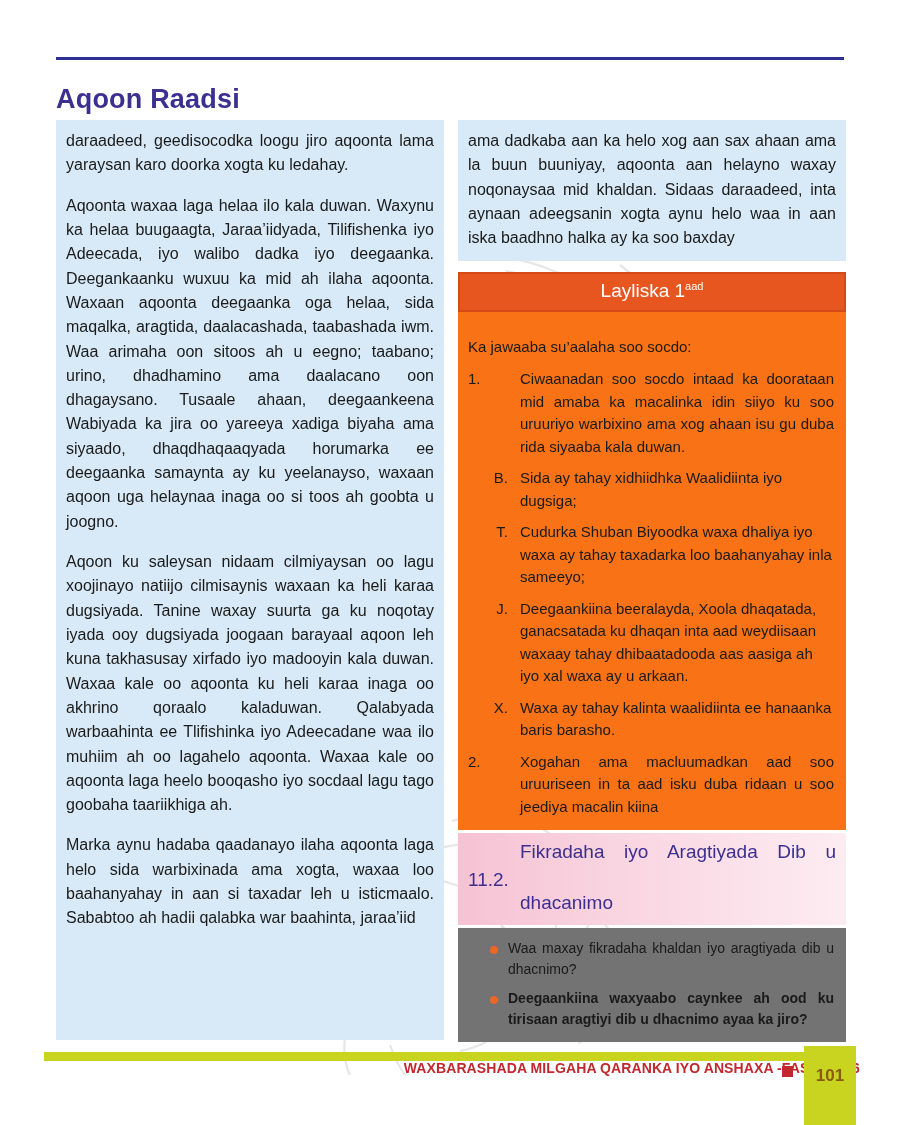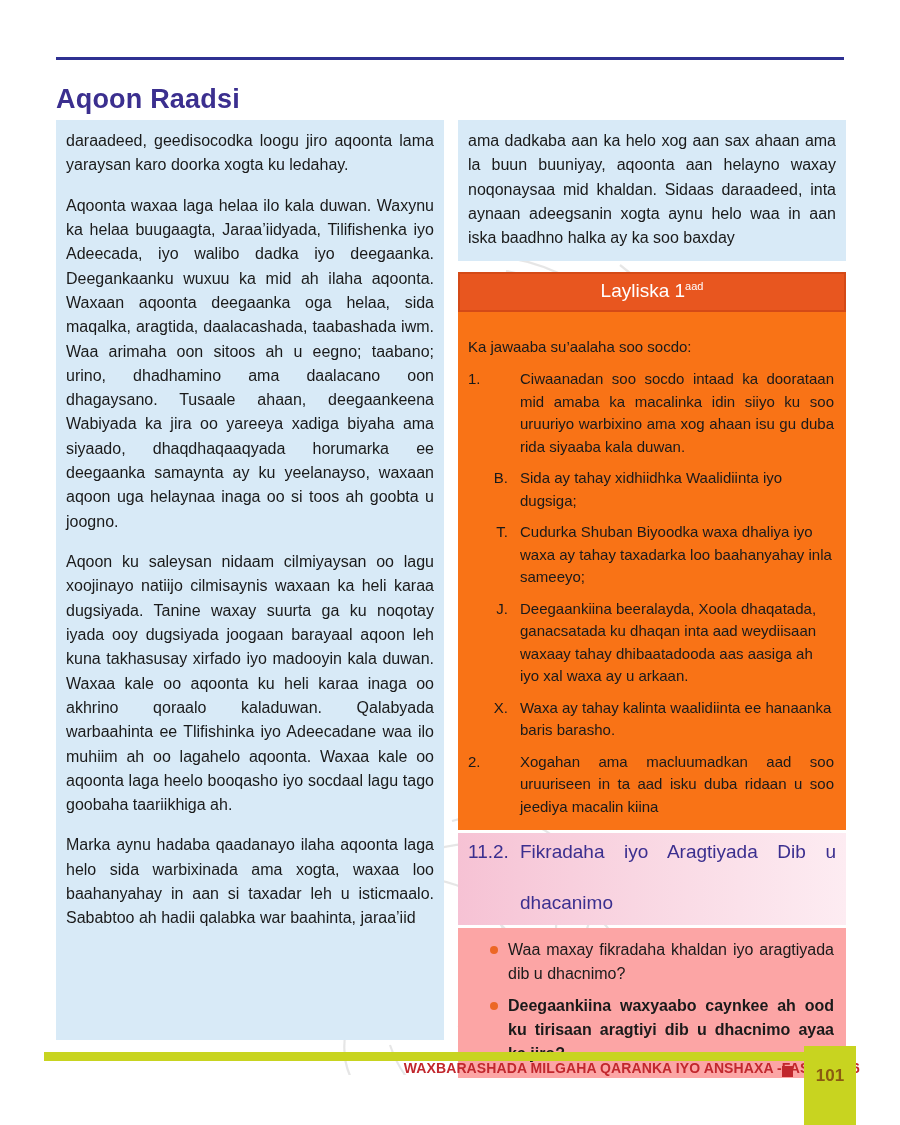--- a/index.html
+++ b/index.html
@@ -137,40 +137,41 @@
     display: flex;
     padding: 6px 10px 9px 10px;
     box-sizing: border-box;
     color: #3b2f8f;
     font-size: 19px;
     line-height: 1.35;
   }
   .section-num {
     flex: 0 0 52px;
     width: 52px;
+    margin-top: 28px;
   }
   .section-title {
     flex: 1 1 auto;
     text-align: justify;
     text-justify: inter-word;
   }
   .section-title .line1 { display: block; text-align: justify; }
   .section-title .line1::after {
     content: "";
     display: inline-block;
     width: 100%;
   }
 
   
   .bullet-box {
     margin-top: 3px;
-    background: #fca5a5;
+    background: #737373;
     padding: 10px 12px 12px 10px;
     box-sizing: border-box;
-    font-size: 16px;
+    font-size: 14px;
     line-height: 1.5;
   }
   .bullet-row {
     display: flex;
     margin-bottom: 8px;
   }
   .bullet-row:last-child { margin-bottom: 0; font-weight: bold; }
   .bullet-dot {
     flex: 0 0 40px;
     width: 40px;

